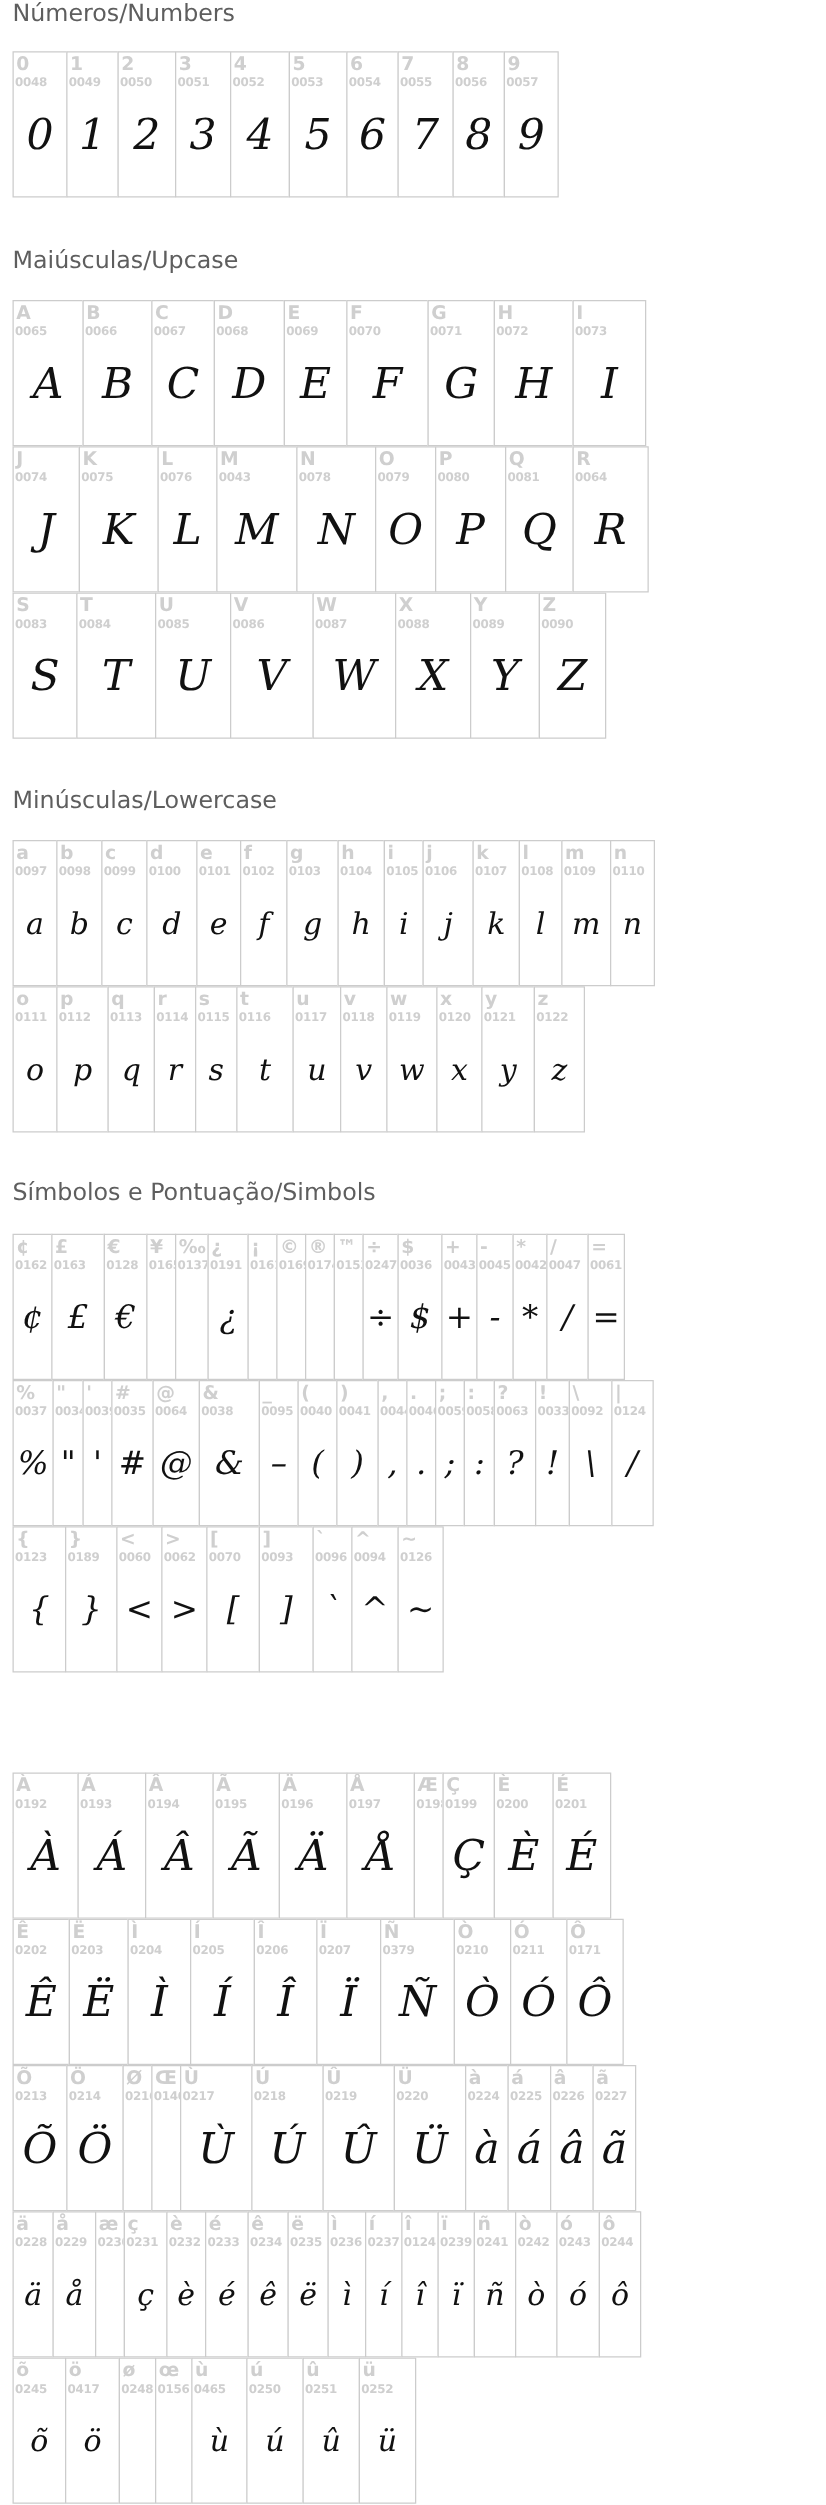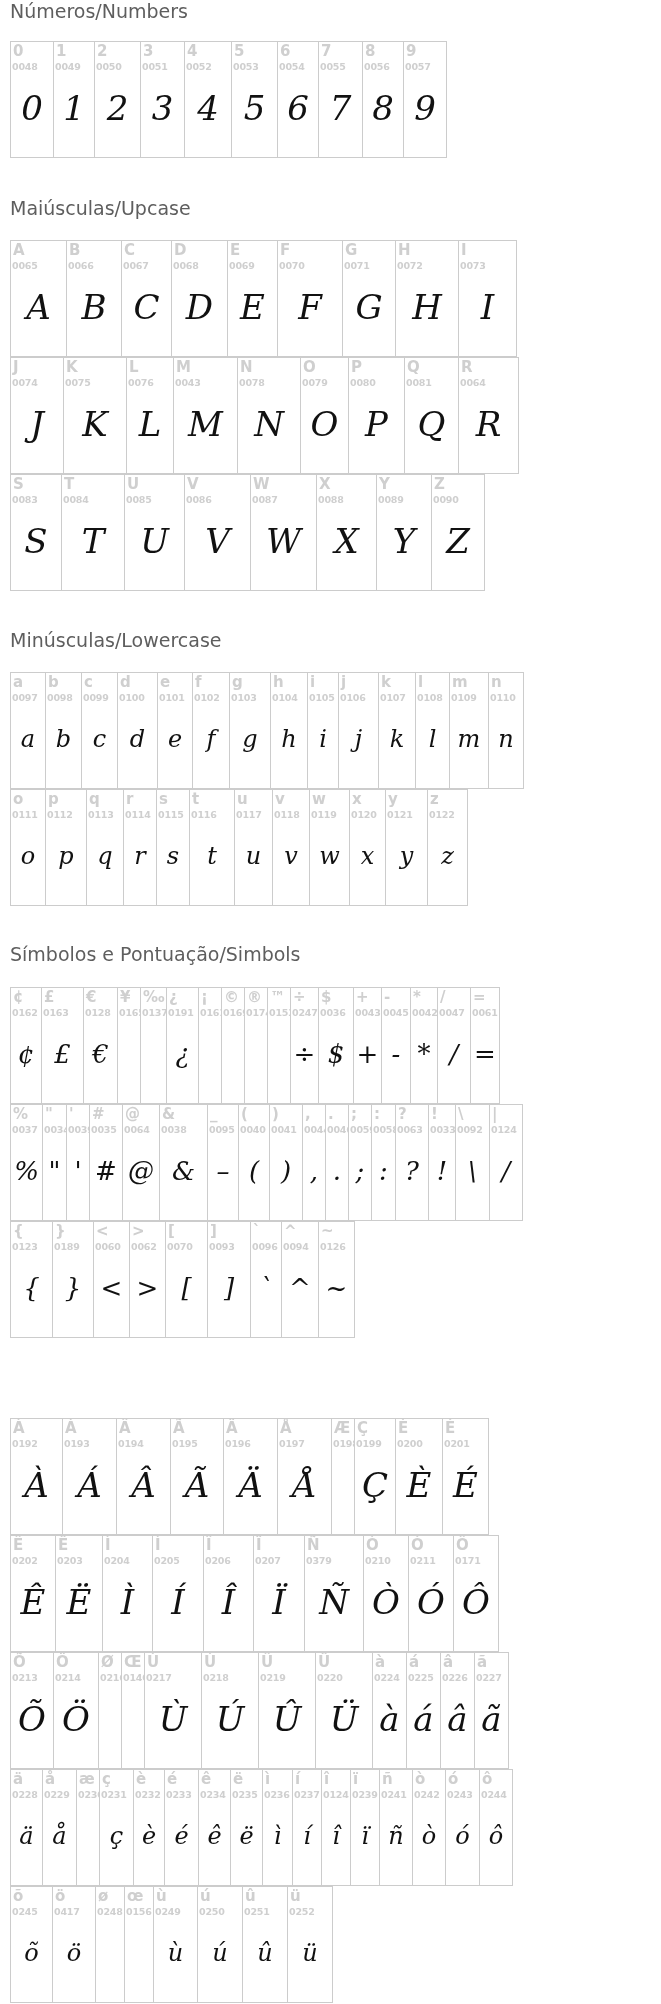--- a/index.html
+++ b/index.html
@@ -853,21 +853,21 @@
         <span class="code">0248</span>
         <span class="glyph"></span>
       </div>
       <div class="cell lower" style="left: 124px; width: 30px;">
         <span class="char">œ</span>
         <span class="code">0156</span>
         <span class="glyph"></span>
       </div>
       <div class="cell lower" style="left: 153px; width: 45px;">
         <span class="char">ù</span>
-        <span class="code">0249</span>
+        <span class="code">0465</span>
         <span class="glyph">ù</span>
       </div>
       <div class="cell lower" style="left: 197px; width: 46px;">
         <span class="char">ú</span>
         <span class="code">0250</span>
         <span class="glyph">ú</span>
       </div>
       <div class="cell lower" style="left: 242px; width: 46px;">
         <span class="char">û</span>
         <span class="code">0251</span>

